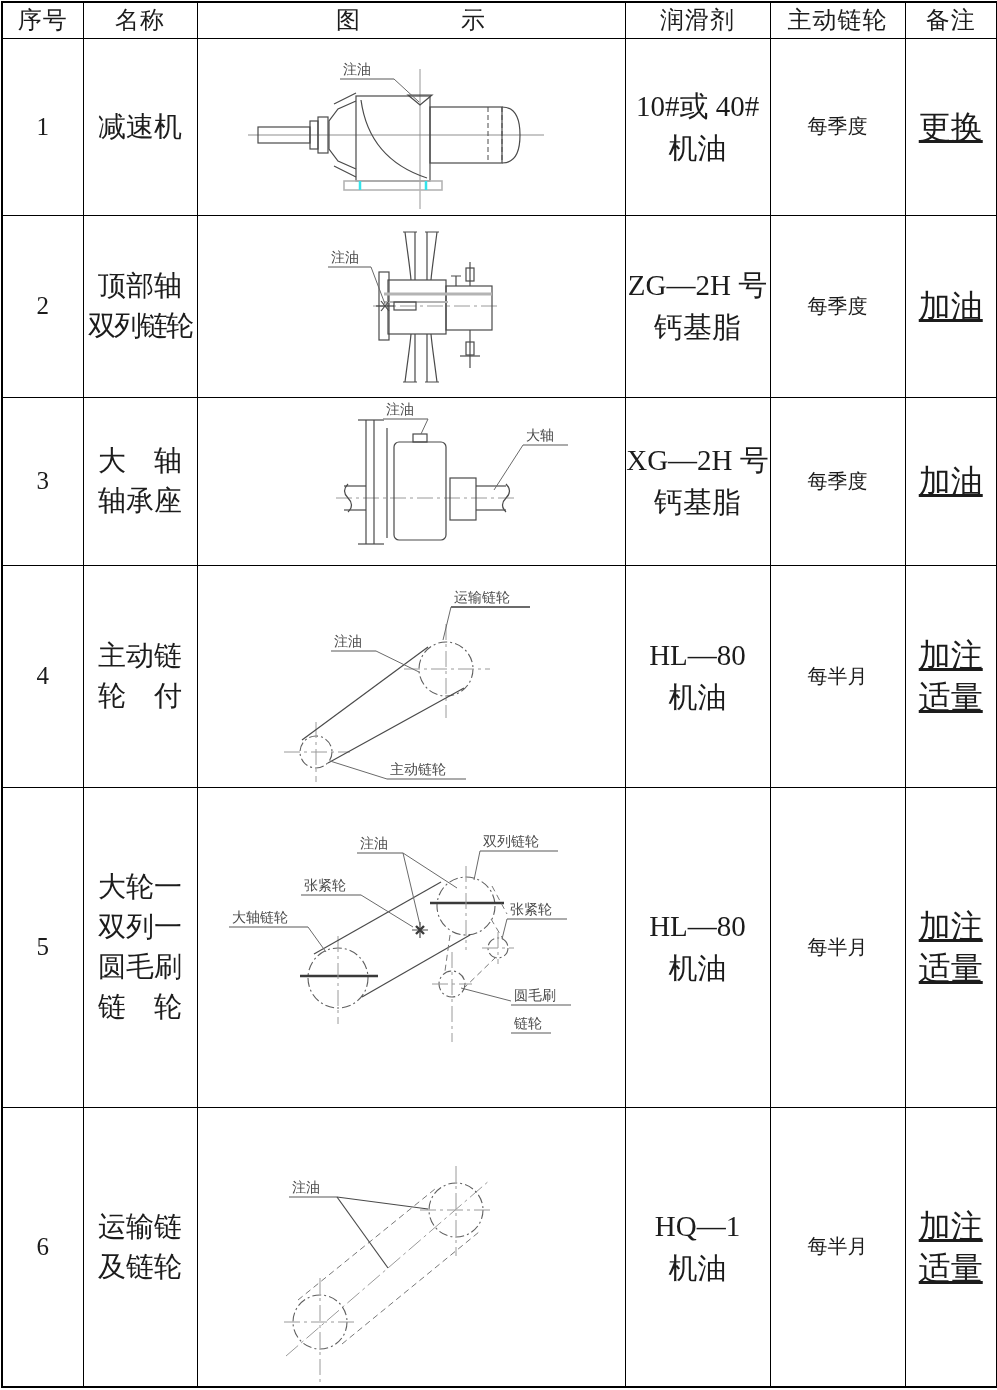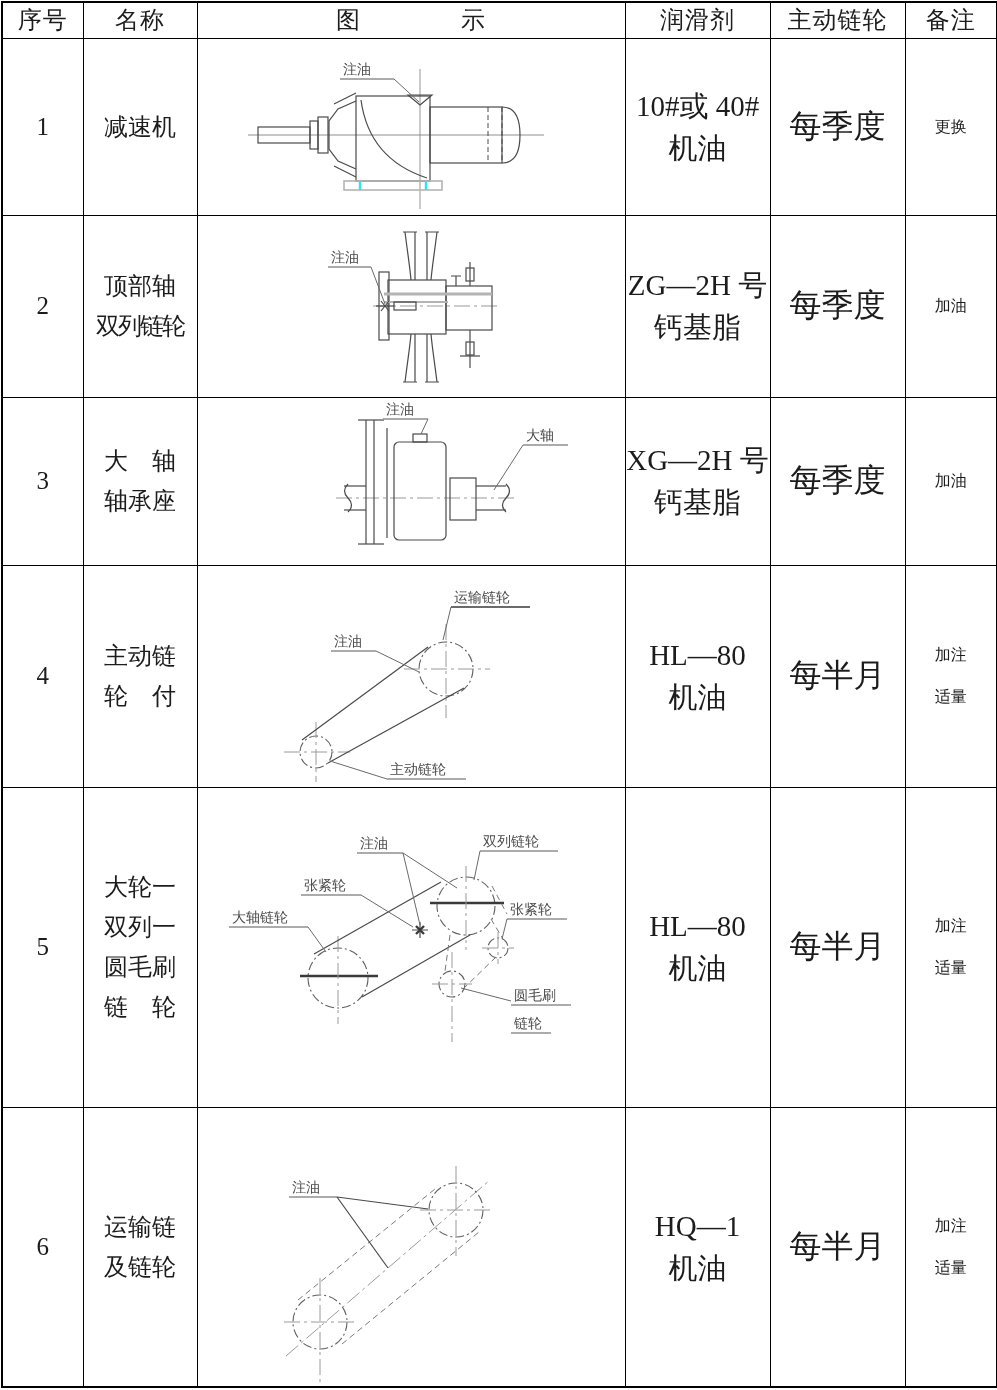--- a/index.html
+++ b/index.html
@@ -10,24 +10,24 @@
   }
   table.lub {
     position:absolute; left:1px; top:1px;
     border-collapse:collapse; table-layout:fixed;
     width:995px; height:1386px;
     border:2px solid #000;
   }
   table.lub td { border:1.5px solid #000; padding:0; text-align:center; vertical-align:middle; overflow:hidden; }
   .hdr td { font-size:24px; letter-spacing:1px;margin-top:32px; }
   .num { font-size:25px; }
-  .line { font-size:24px; line-height:40px; white-space:pre; }
+  .line { font-size:28px; line-height:40px; white-space:pre; }
   .lub-line { font-size:29px; line-height:42px; white-space:pre; }
-  .cyc { font-size:32px; }
-  .rem-line { font-size:16px; line-height:42px; }
+  .cyc { font-size:20px; }
+  .rem-line { font-size:32px; line-height:42px;text-decoration:underline; }
   svg.diag { display:block; margin:0 auto; }
 
   
   .ln  { stroke:#4a4a4a; stroke-width:1.2; fill:none; }
   .lnd { stroke:#4a4a4a; stroke-width:1; fill:none; stroke-dasharray:5 3; }
   .cl  { stroke:#9a9a9a; stroke-width:1; fill:none; stroke-dasharray:16 4 3 4; }
   .clv { stroke:#8a8a8a; stroke-width:0.9; fill:none; }
   .dc  { stroke:#5f5f5f; stroke-width:1.1; fill:none; stroke-dasharray:9 3 2 3; }
   .dl  { stroke:#787878; stroke-width:1; fill:none; stroke-dasharray:6 4; }
   .gl  { stroke:#b4b4b4; stroke-width:3; fill:none; }

